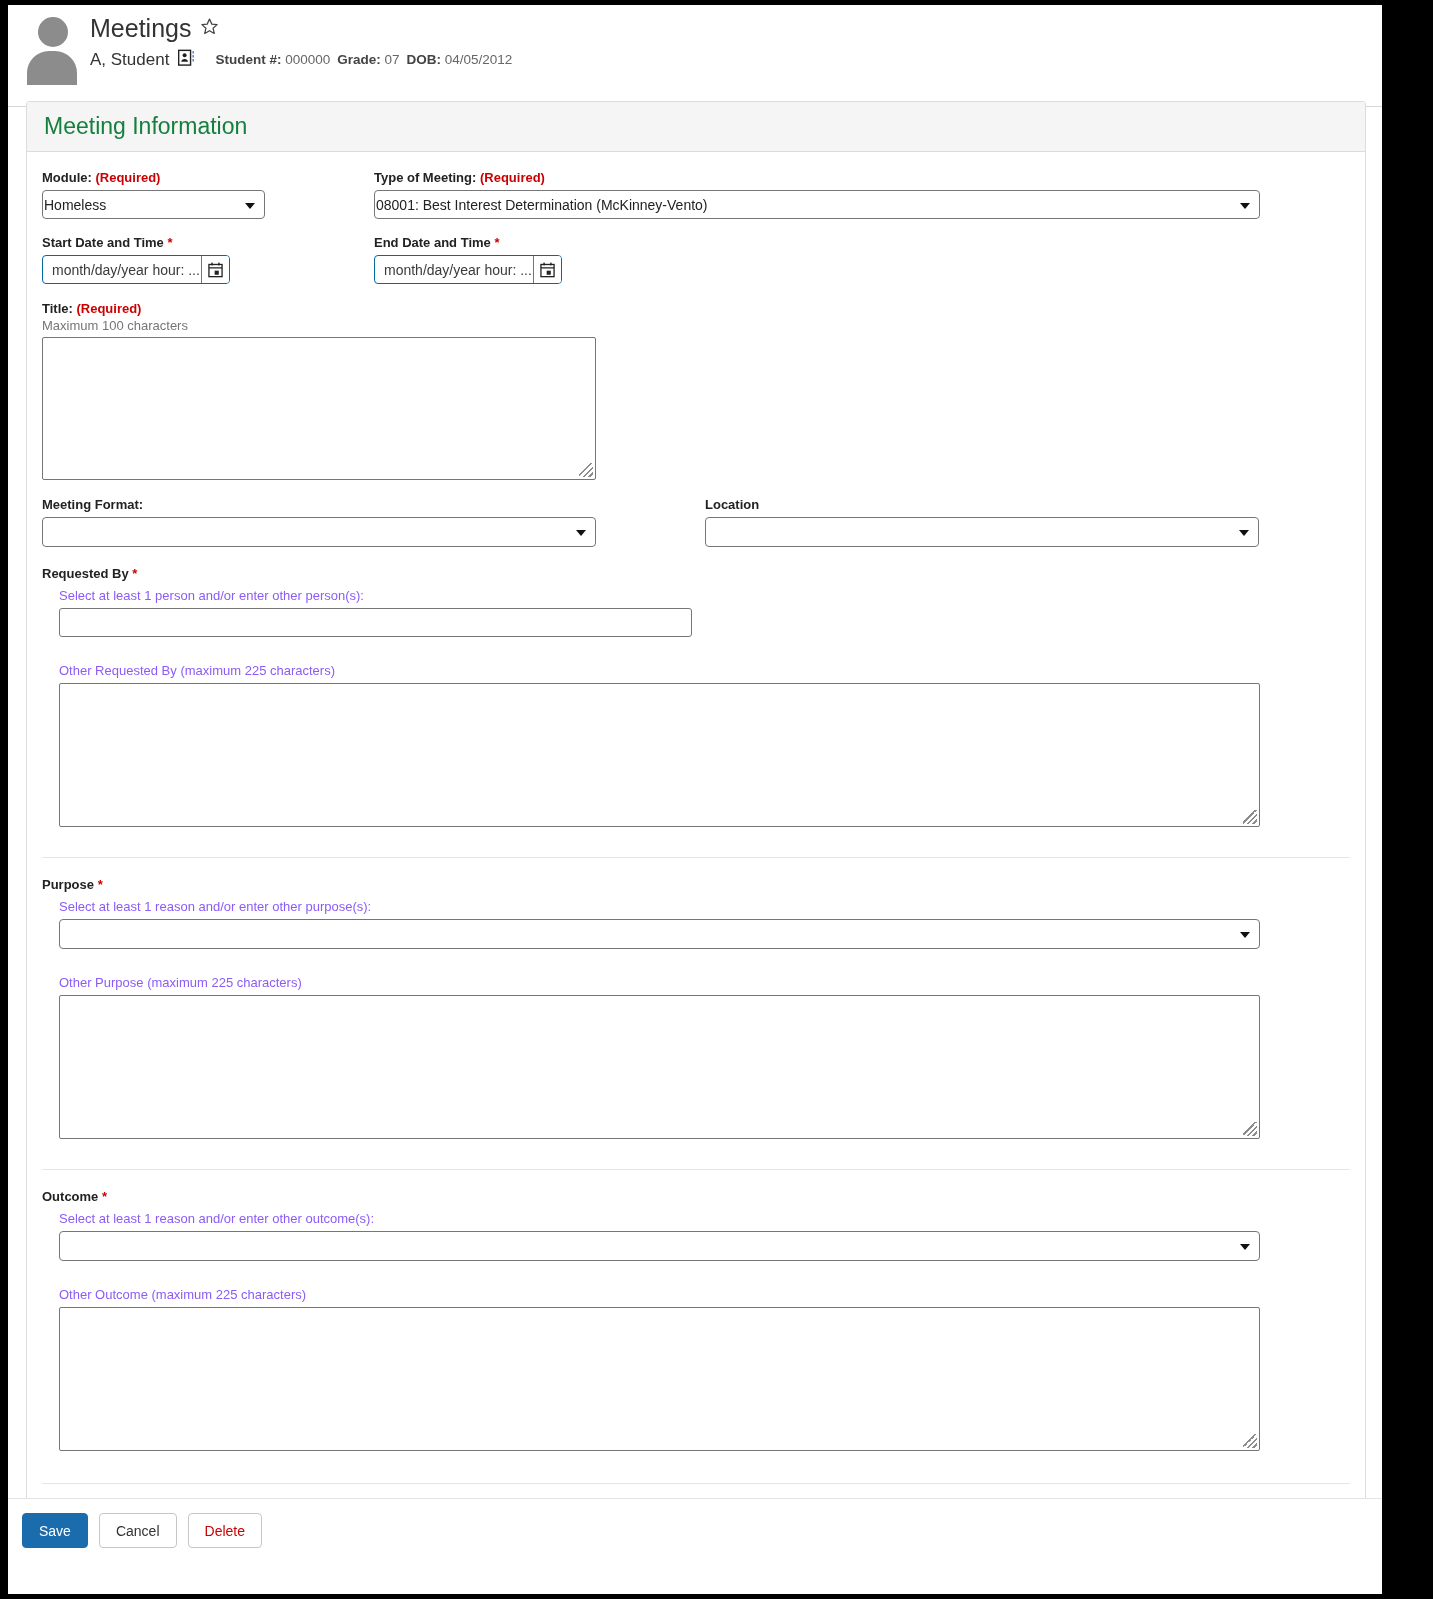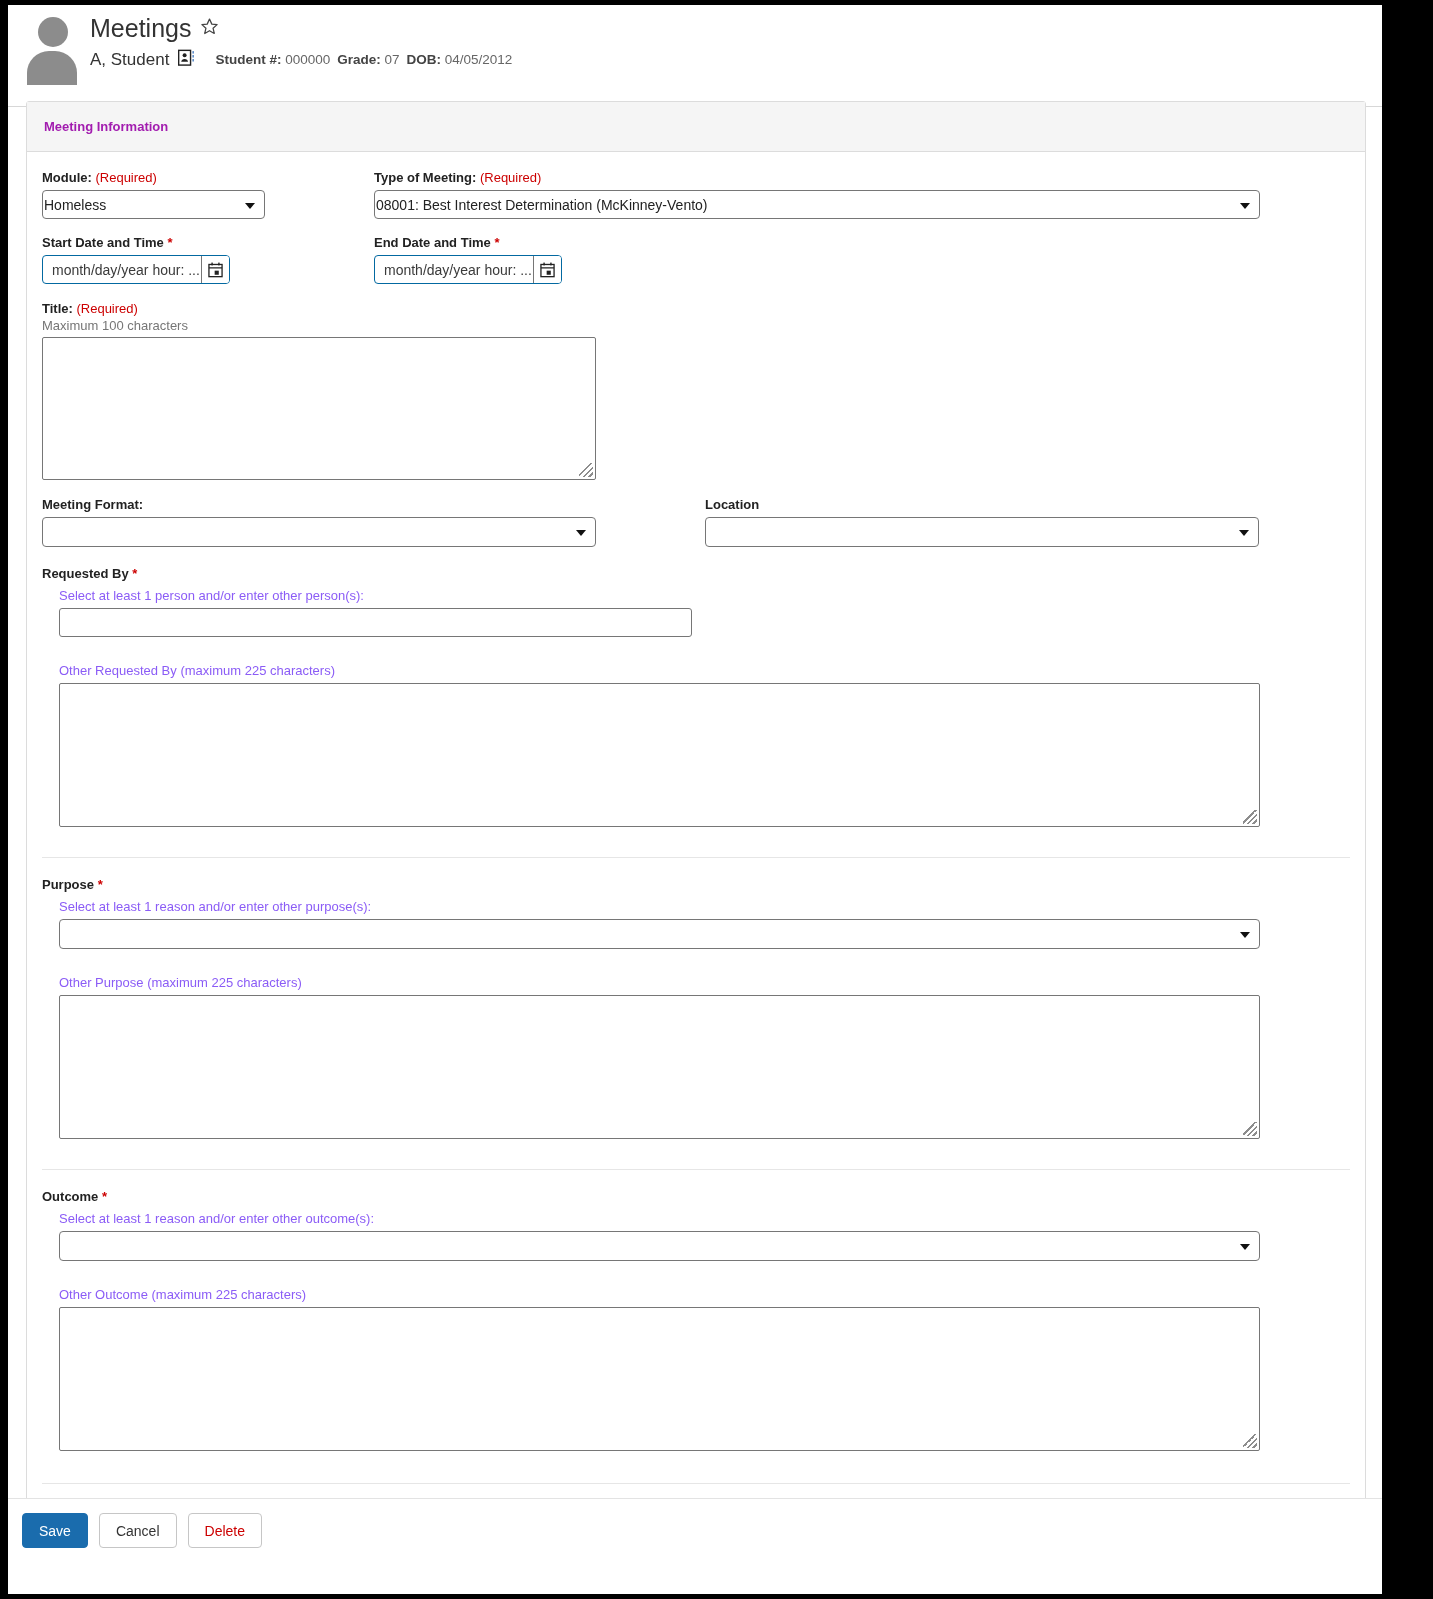--- a/index.html
+++ b/index.html
@@ -91,38 +91,38 @@
   }
   .card-head {
     height: 50px;
     background: #f5f5f5;
     border-bottom: 1px solid #dcdcdc;
     display: flex; align-items: center;
     padding-left: 17px;
   }
   .card-head h2 {
     margin: 0;
-    font-size: 13px;
-    font-weight: 700;
-    color: #a21caf;
+    font-size: 23px;
+    font-weight: 400;
+    color: #15803d;
   }
   .card-body {
     padding: 18px 15px 24px 15px;
     position: relative;
   }
 
   
   .lbl {
     font-size: 13px;
     font-weight: bold;
     color: #222;
     margin-bottom: 5px;
     display: block;
   }
-  .lbl .req { color: #cc0000; font-weight: normal; }
+  .lbl .req { color: #cc0000; font-weight: bold; }
   .lbl .star { color: #cc0000; font-weight: bold; }
   .hint {
     font-size: 13px;
     color: #767676;
     margin-bottom: 4px;
     display: block;
   }
   .sub-hint {
     font-size: 13px;
     color: #8b5cf6;

